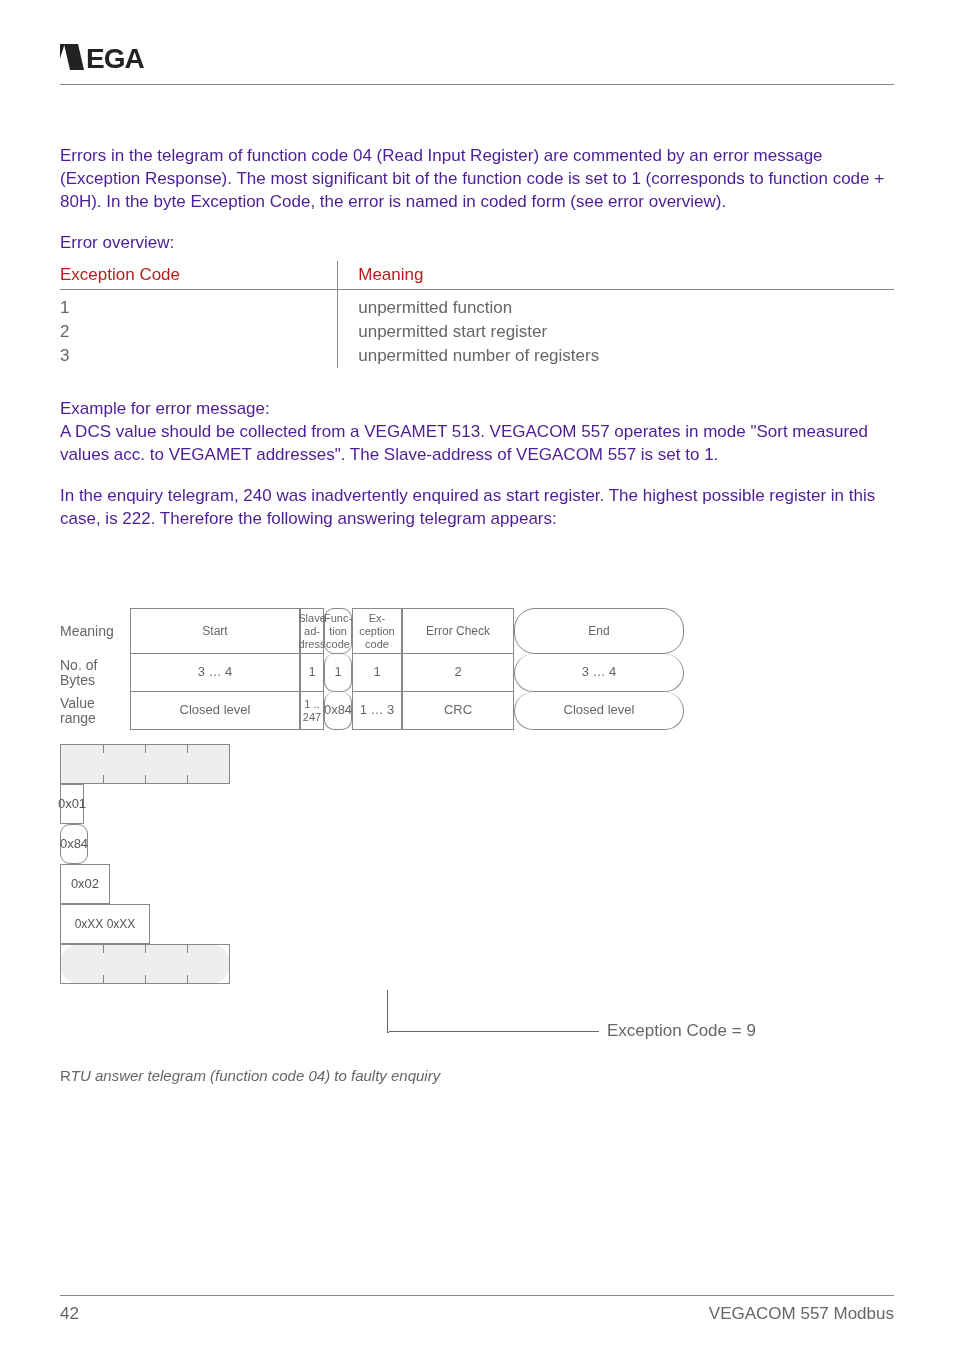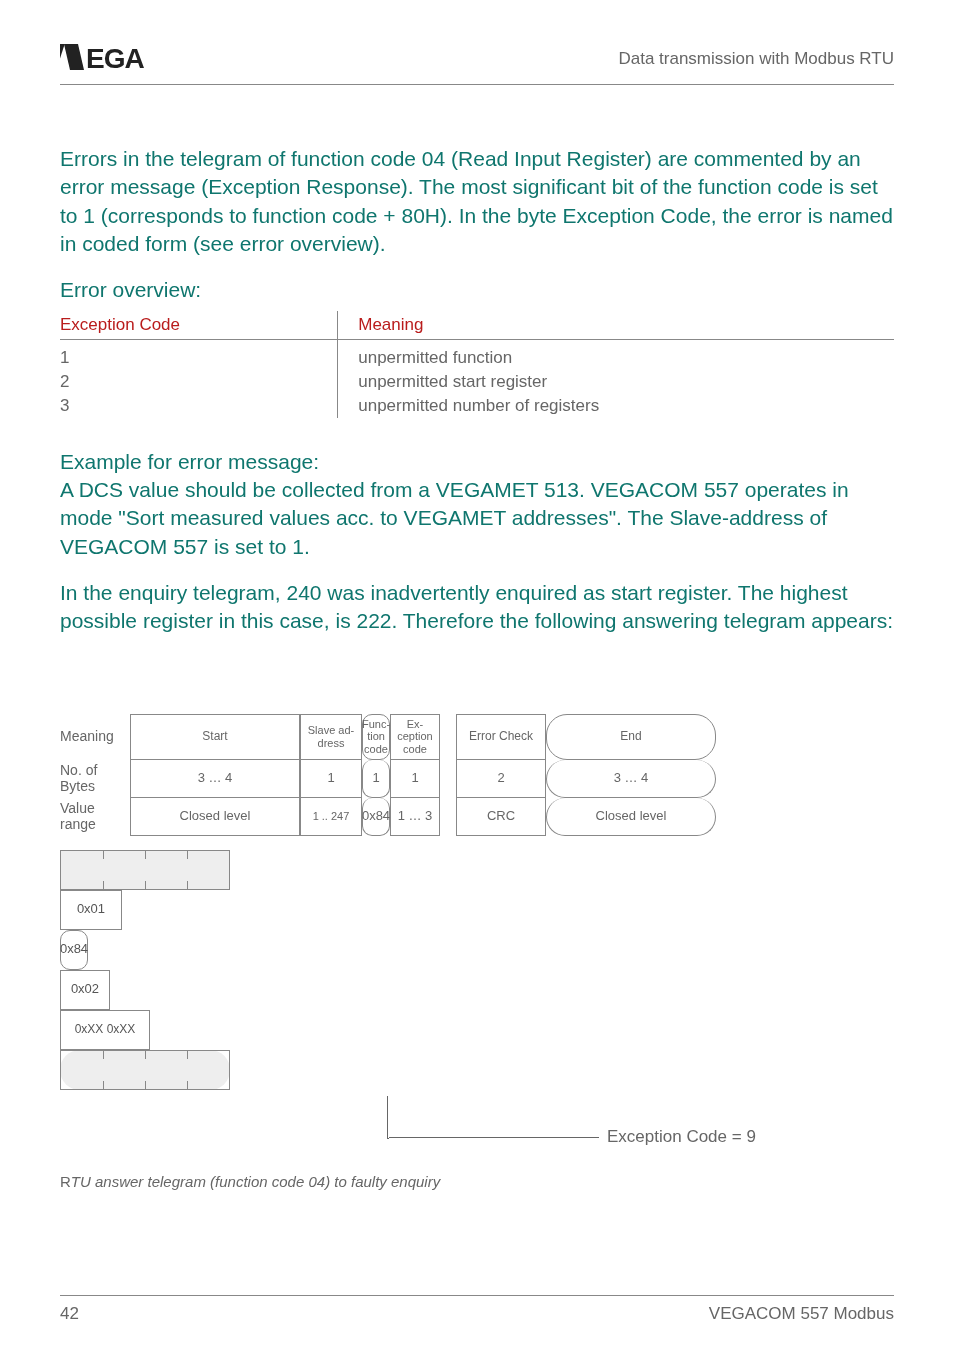--- a/index.html
+++ b/index.html
@@ -29,23 +29,23 @@
     gap: 28px;
   }
   .logo {
     display: inline-block;
   }
   .header-title {
     font-size: 17px;
     color: #666;
   }
   .body-text {
-    font-size: 21px;
+    font-size: 17px;
     line-height: 1.35;
-    color: #0f766e;
+    color: #4c1d95;
     margin-bottom: 18px;
   }
   .error-table {
     border-collapse: collapse;
     margin-bottom: 30px;
   }
   .error-table th {
     font-weight: normal;
     font-size: 17px;
     color: #b91c1c;
@@ -98,24 +98,24 @@
     align-items: center;
     justify-content: center;
     box-sizing: border-box;
     min-height: 40px;
     font-size: 13px;
     line-height: 1.15;
     text-align: center;
     padding: 2px;
   }
   .w-start { width: 170px; }
-  .w-slave { width: 62px; }
+  .w-slave { width: 24px; }
   .w-func { width: 28px; border-radius: 10px; }
   .w-ex   { width: 50px; }
-  .w-err  { width: 90px; margin-left: 16px; }
+  .w-err  { width: 112px; }
   .w-end  { width: 170px; border-radius: 21px; }
 
   .meaning-row .cell { min-height: 46px; font-size: 12px; }
   .bytes-row .cell { min-height: 38px; }
   .value-row .cell { min-height: 38px; }
 
   .sample-row {
     margin-top: 14px;
     display: flex;
     align-items: stretch;
@@ -186,21 +186,20 @@
 <div class="page">
 
   <div class="header">
     <span class="logo">
       <svg width="110" height="34" viewBox="0 0 110 34" xmlns="http://www.w3.org/2000/svg">
         <rect x="0" y="4" width="6" height="26" fill="#222" transform="skewX(-18)"></rect>
         <polygon points="4,4 18,4 24,30 10,30" fill="#222"></polygon>
         <text x="26" y="28" font-family="Arial Black, Arial, sans-serif" font-size="28" font-weight="900" fill="#222" letter-spacing="-1">EGA</text>
       </svg>
     </span>
-    <span class="header-title">Data transmission with Modbus RTU</span>
   </div>
 
   <div class="body-text">Errors in the telegram of function code 04 (Read Input Register) are commented by an error message (Exception Response). The most significant bit of the function code is set to 1 (corresponds to function code + 80H). In the byte Exception Code, the error is named in coded form (see error overview).</div>
 
   <div class="body-text" style="margin-bottom:6px;">Error overview:</div>
 
   <table class="error-table">
     <tbody>
         <tr>
       <th>Exception Code</th>

